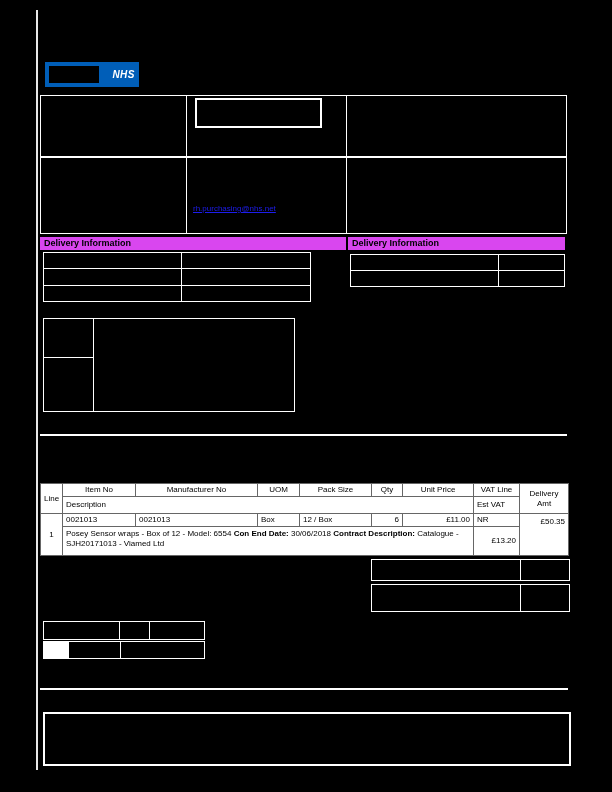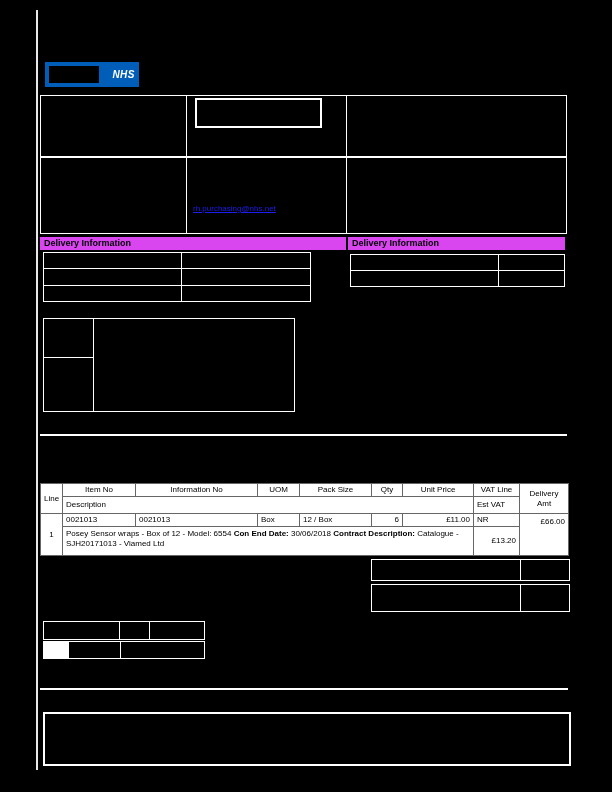--- a/index.html
+++ b/index.html
@@ -114,42 +114,42 @@
         <col style="width:72px">
           <col style="width:31px">
           <col style="width:71px">
           <col style="width:46px">
           <col style="width:49px">
       </colgroup>
       <tbody>
           <tr class="h1 rowh1">
         <td rowspan="2">Line</td>
         <td>Item No</td>
-        <td>Information No</td>
+        <td>Manufacturer No</td>
         <td>UOM</td>
         <td>Pack Size</td>
         <td>Qty</td>
         <td>Unit Price</td>
         <td>VAT Line</td>
         <td rowspan="2">Delivery Amt</td>
       </tr>
       <tr class="h2 rowh2">
         <td class="l" colspan="6">Description</td>
         <td class="l">Est VAT</td>
       </tr>
       <tr class="rowv">
         <td class="c" rowspan="2">1</td>
         <td>0021013</td>
         <td>0021013</td>
         <td>Box</td>
         <td>12 / Box</td>
         <td class="r">6</td>
         <td class="r">£11.00</td>
         <td>NR</td>
-        <td class="r" rowspan="2" style="vertical-align:top;padding-top:3px;">£66.00</td>
+        <td class="r" rowspan="2" style="vertical-align:top;padding-top:3px;">£50.35</td>
       </tr>
       <tr class="rowd">
         <td class="desc" colspan="6">
           <span>Posey Sensor wraps - Box of 12 - Model: 6554 </span><b>Con End Date:</b><span> 30/06/2018 </span><b>Contract Description:</b><span> Catalogue - SJH20171013 - Viamed Ltd</span>
         </td>
         <td class="r">£13.20</td>
       </tr>
     </tbody>
       </table>
   </div>

